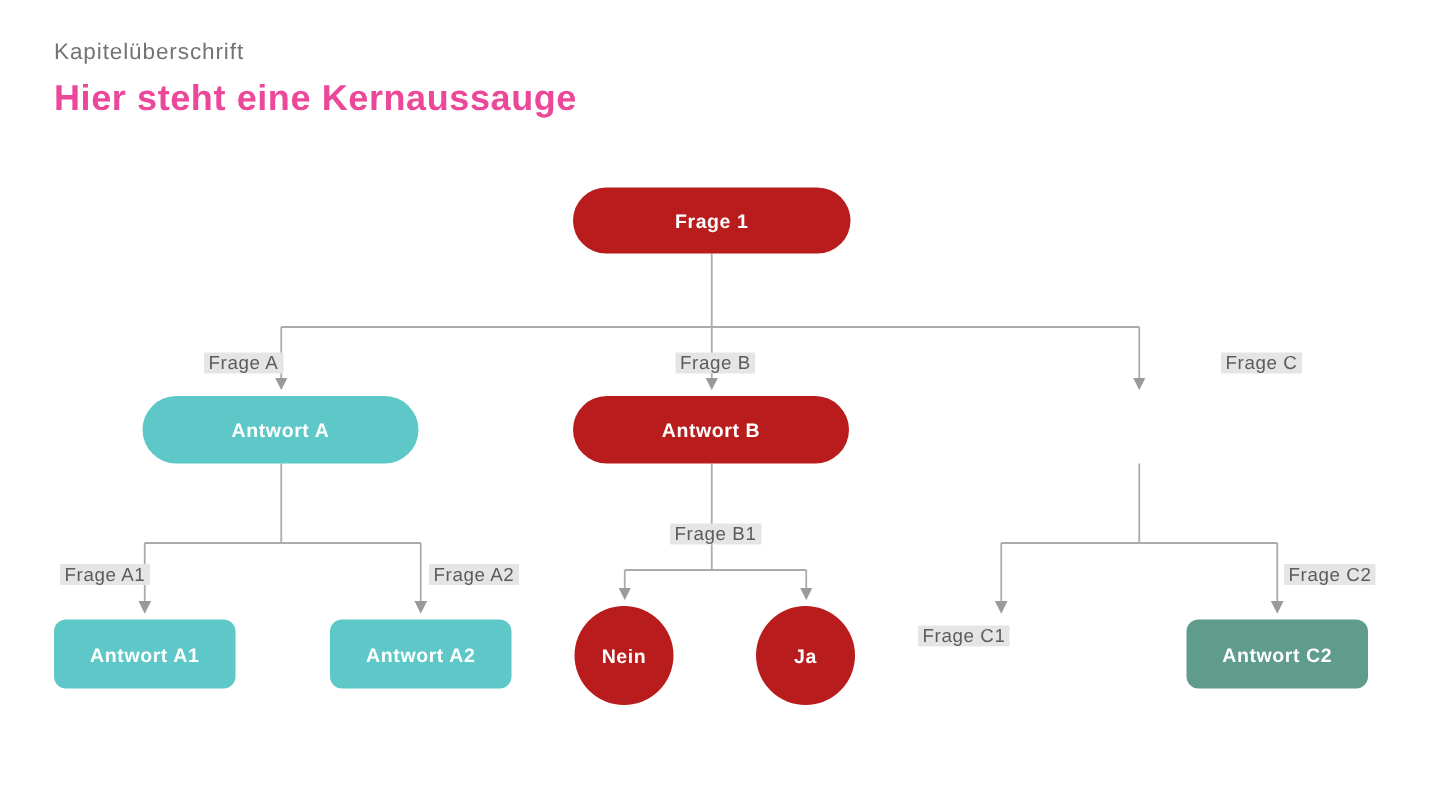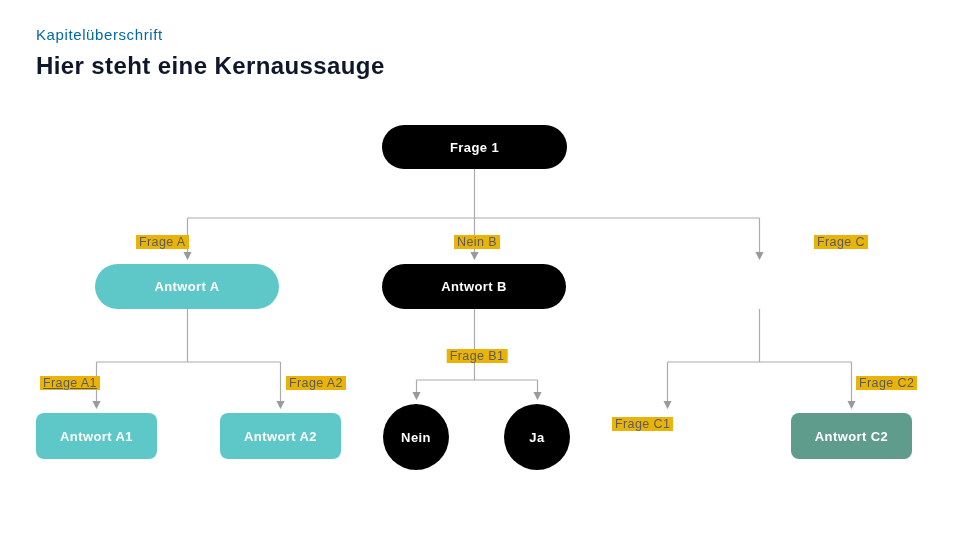--- a/index.html
+++ b/index.html
@@ -1,41 +1,41 @@
 <!DOCTYPE html>
 <html><head>
 <meta charset="utf-8">
 <style>
   html,body{margin:0;padding:0;background:#ffffff;}
   .slide{
     position:relative;width:960px;height:540px;background:#ffffff;overflow:hidden;
     font-family:"Liberation Sans", sans-serif;
   }
   .kicker{
-    position:absolute;left:36px;top:26px;font-size:15px;color:#0369a1;
+    position:absolute;left:36px;top:26px;font-size:15px;color:#737373;
     letter-spacing:0.6px;
   }
   .title{
     position:absolute;left:36px;top:52px;font-size:24px;font-weight:bold;
-    color:#0f172a;letter-spacing:0.4px;
+    color:#ec4899;letter-spacing:0.4px;
   }
   .connectors{position:absolute;left:0;top:0;pointer-events:none;}
   .node{
     position:absolute;display:flex;align-items:center;justify-content:center;
     color:#ffffff;font-weight:bold;font-size:13px;letter-spacing:0.4px;text-align:center;
   }
   .pill{border-radius:23px;}
   .box{border-radius:8px;}
   .circle{border-radius:50%;}
-  .teal{background:#000000;}
+  .teal{background:#b91c1c;}
   .lightteal{background:#5ec8c8;}
   .sage{background:#5f9c8c;}
   .edge-label{
     position:absolute;font-size:12.5px;color:#5c5c5c;letter-spacing:0.4px;
-    background:#eab308;padding:0 3px;white-space:nowrap;
+    background:#e5e5e5;padding:0 3px;white-space:nowrap;
   }
   .center-anchor{transform:translateX(-50%);}
 </style>
 </head>
 <body>
 
 <div class="slide">
 
   <div class="kicker">Kapitelüberschrift</div>
   <div class="title">Hier steht eine Kernaussauge</div>
@@ -64,23 +64,23 @@
       <path d="M537.5,380 V398" marker-end="url(#arrow)"></path>
 
       <path d="M759.5,309 V362"></path>
       <path d="M667.5,362 H851.5"></path>
       <path d="M667.5,362 V407" marker-end="url(#arrow)"></path>
       <path d="M851.5,362 V407" marker-end="url(#arrow)"></path>
     </g>
   </svg>
 
   <div class="edge-label" style="left:136px;top:235px;">Frage A</div>
-  <div class="edge-label center-anchor" style="left:477px;top:235px;">Nein B</div>
+  <div class="edge-label center-anchor" style="left:477px;top:235px;">Frage B</div>
   <div class="edge-label" style="left:767px;top:235px;margin-left:47px;">Frage C</div>
-  <div class="edge-label" style="left:40px;top:376px;text-decoration:underline;">Frage A1</div>
+  <div class="edge-label" style="left:40px;top:376px;">Frage A1</div>
   <div class="edge-label" style="left:286px;top:376px;">Frage A2</div>
   <div class="edge-label center-anchor" style="left:477px;top:349px;">Frage B1</div>
   <div class="edge-label" style="left:612px;top:376px;margin-top:41px;">Frage C1</div>
   <div class="edge-label" style="left:856px;top:376px;">Frage C2</div>
 
   <div class="node pill teal" style="left:382px;top:125px;width:185px;height:44px;">Frage 1</div>
 
   <div class="node pill lightteal" style="left:95px;top:264px;width:184px;height:45px;">Antwort A</div>
   <div class="node pill teal" style="left:382px;top:264px;width:184px;height:45px;">Antwort B</div>
 

